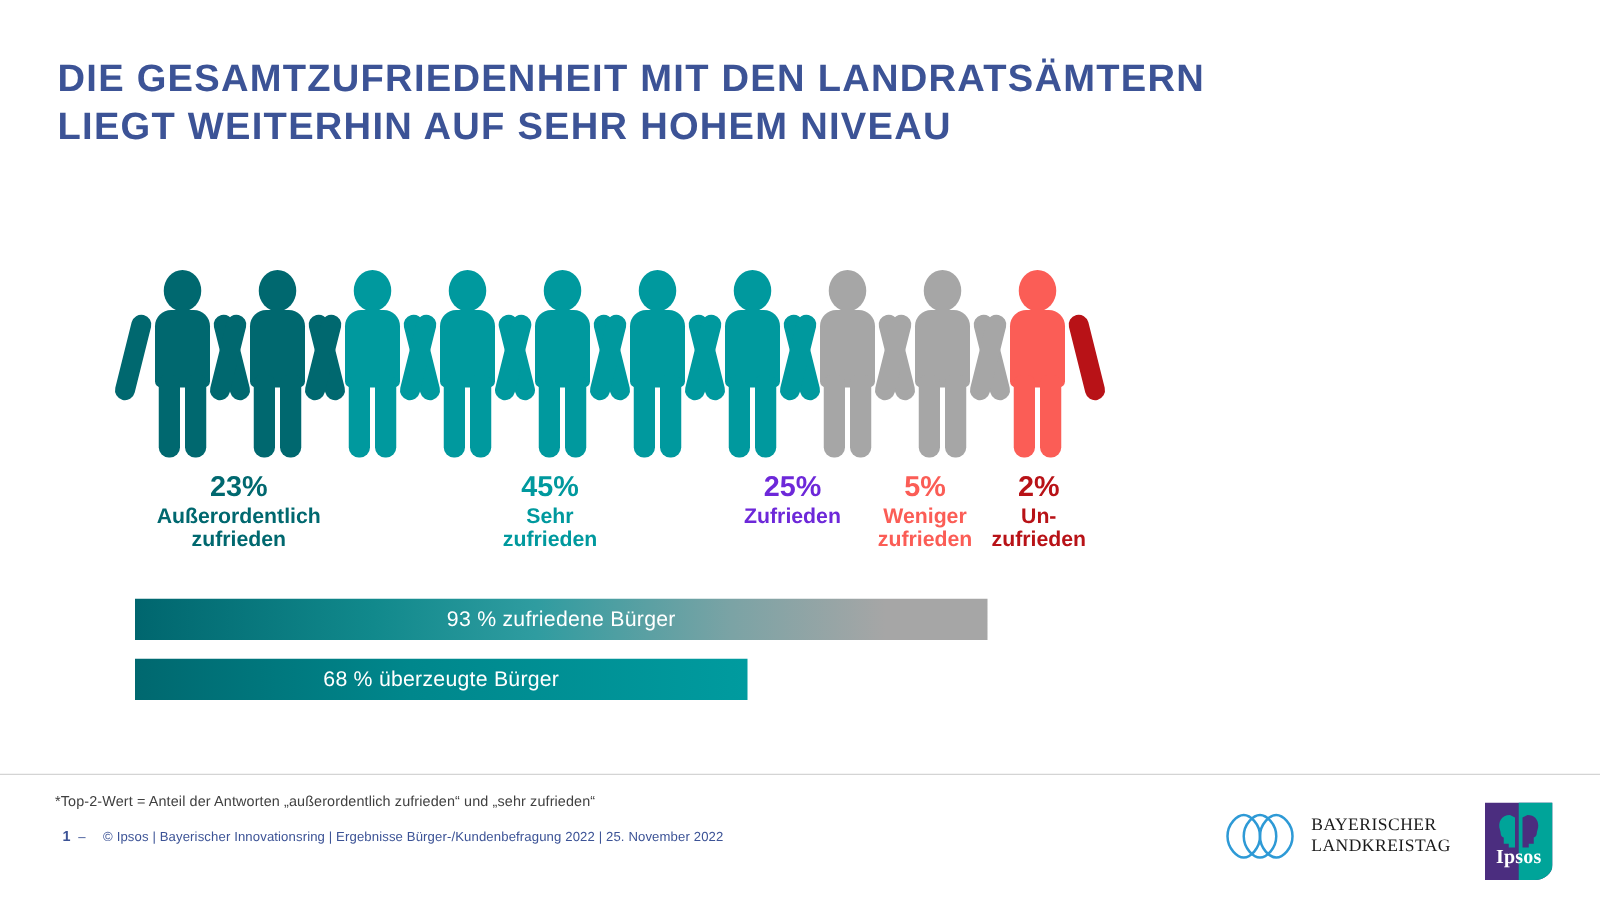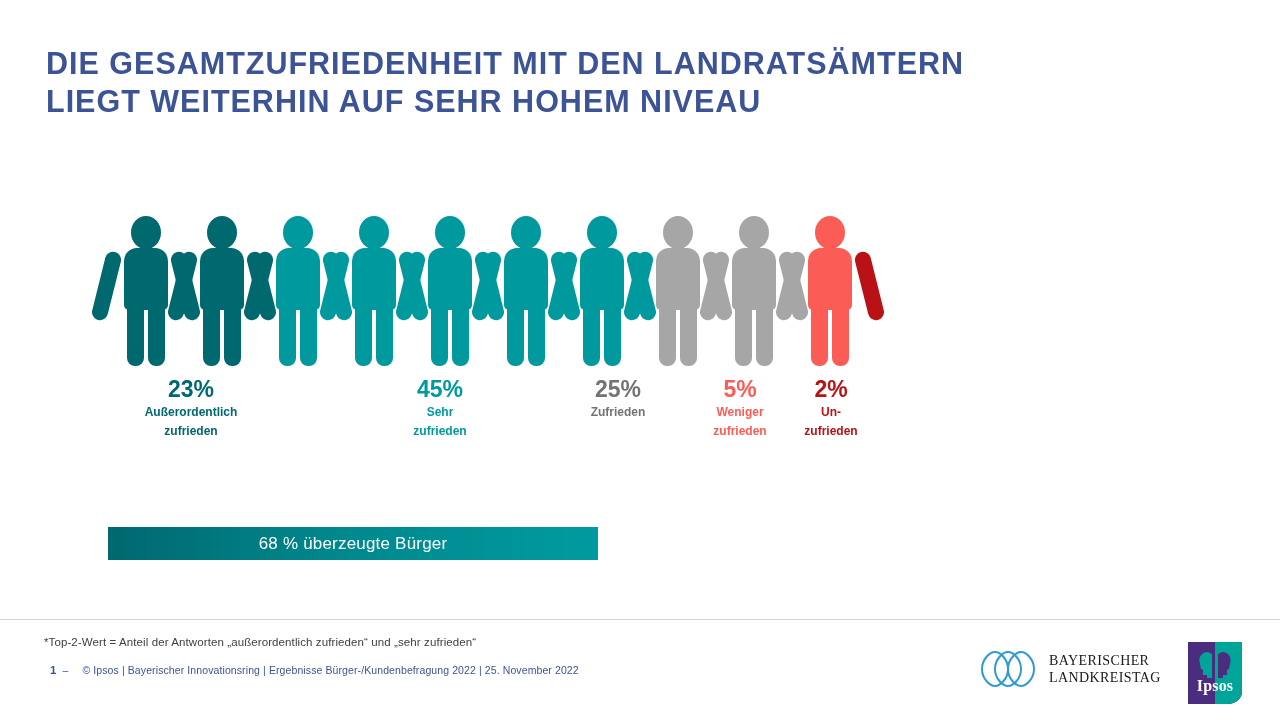--- a/index.html
+++ b/index.html
@@ -35,21 +35,21 @@
   .p-arm.left{left:-1px;transform:rotate(14deg);transform-origin:top center;}
   .p-arm.right{right:-1px;transform:rotate(-14deg);transform-origin:top center;}
   .p-leg{position:absolute;top:84px;width:17px;height:66px;border-radius:6px 6px 8px 8px;}
   .p-leg.l{left:50%;margin-left:-19px;}
   .p-leg.r{left:50%;margin-left:2px;}
 
   
   .labels{position:absolute;left:0;top:376px;width:1032px;height:78px;text-decoration:underline;}
   .lbl{position:absolute;top:0;text-align:center;}
   .lbl .pct{font-size:23px;font-weight:bold;line-height:27px;display:block;}
-  .lbl .txt{font-size:12px;font-weight:bold;line-height:19px;display:block;}
+  .lbl .txt{font-size:17px;font-weight:bold;line-height:19px;display:block;}
 
   
   .bar{position:absolute;height:33px;display:flex;align-items:center;justify-content:center;}
   .bar span{color:#ffffff;font-size:17px;font-weight:normal;letter-spacing:.2px;}
   #bar-93{left:108px;top:479px;width:682px;
     background:linear-gradient(90deg,#00666e 0%,#11898c 28%,#2f9ca0 47%,#7ba3a5 70%,#a6a6a6 88%,#a6a6a6 100%);}
   #bar-68{left:108px;top:527px;width:490px;
     background:linear-gradient(90deg,#00686f 0%,#00878c 45%,#009b9f 100%);}
 
   
@@ -171,36 +171,39 @@
       <div class="lbl" style="left: 110px; width: 162px; color: rgb(0, 104, 111);">
         <span class="pct">23%</span>
         <span class="txt">Außerordentlich</span>
         <span class="txt">zufrieden</span>
       </div>
       <div class="lbl" style="left: 372px; width: 136px; color: rgb(0, 153, 158);">
         <span class="pct">45%</span>
         <span class="txt">Sehr</span>
         <span class="txt">zufrieden</span>
       </div>
-      <div class="lbl" style="left: 562px; width: 112px; color: #737373;">
+      <div class="lbl" style="left: 578px; width: 112px; color: #6d28d9;">
         <span class="pct">25%</span>
         <span class="txt">Zufrieden</span>
       </div>
       <div class="lbl" style="left: 690px; width: 100px; color: rgb(251, 93, 86);">
         <span class="pct">5%</span>
         <span class="txt">Weniger</span>
         <span class="txt">zufrieden</span>
       </div>
       <div class="lbl" style="left: 788px; width: 86px; color: rgb(184, 18, 23);">
         <span class="pct">2%</span>
         <span class="txt">Un-</span>
         <span class="txt">zufrieden</span>
       </div>
     </div>
 
+  <div class="bar" id="bar-93">
+    <span>93 % zufriedene Bürger</span>
+  </div>
   <div class="bar" id="bar-68">
     <span>68 % überzeugte Bürger</span>
   </div>
 
   <div class="divider"></div>
   <div class="footnote">*Top-2-Wert  = Anteil der Antworten  „außerordentlich  zufrieden“  und „sehr zufrieden“</div>
   <div class="copyline">
     <span class="pnum">1</span>
     <span class="dash">–</span>
     <span class="ctext">© Ipsos | Bayerischer Innovationsring | Ergebnisse Bürger-/Kundenbefragung 2022 | 25. November 2022</span>

